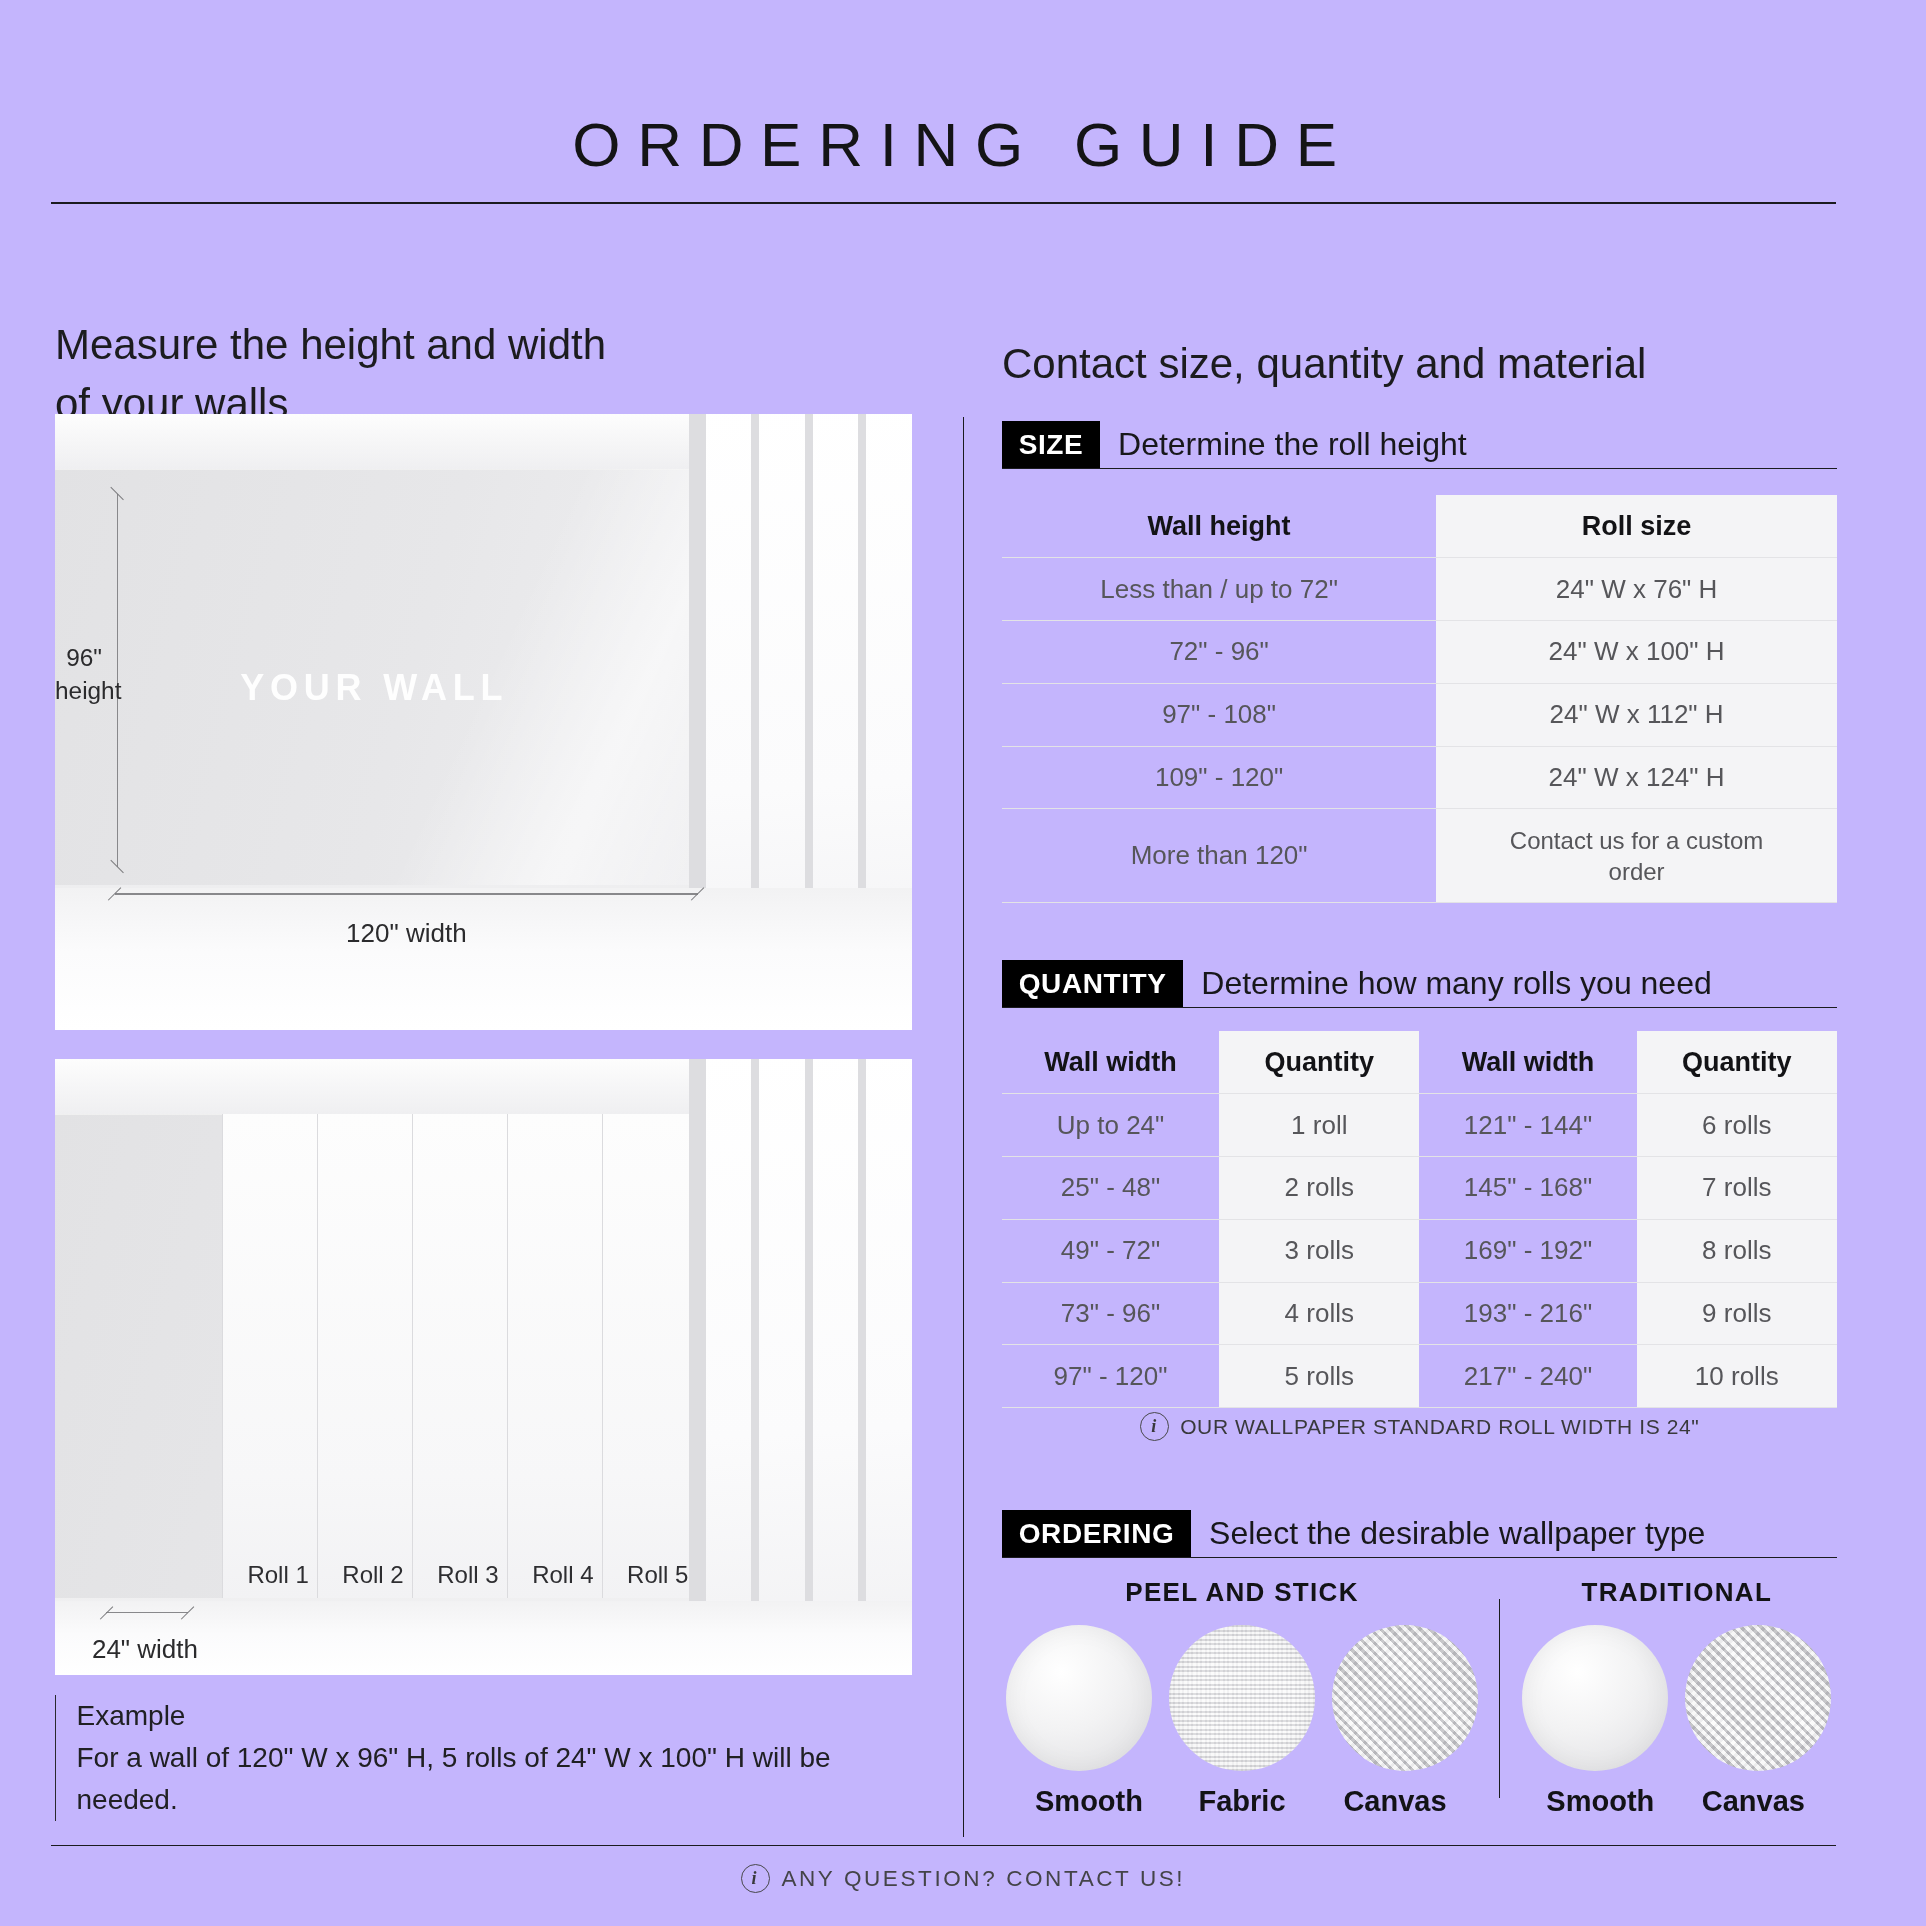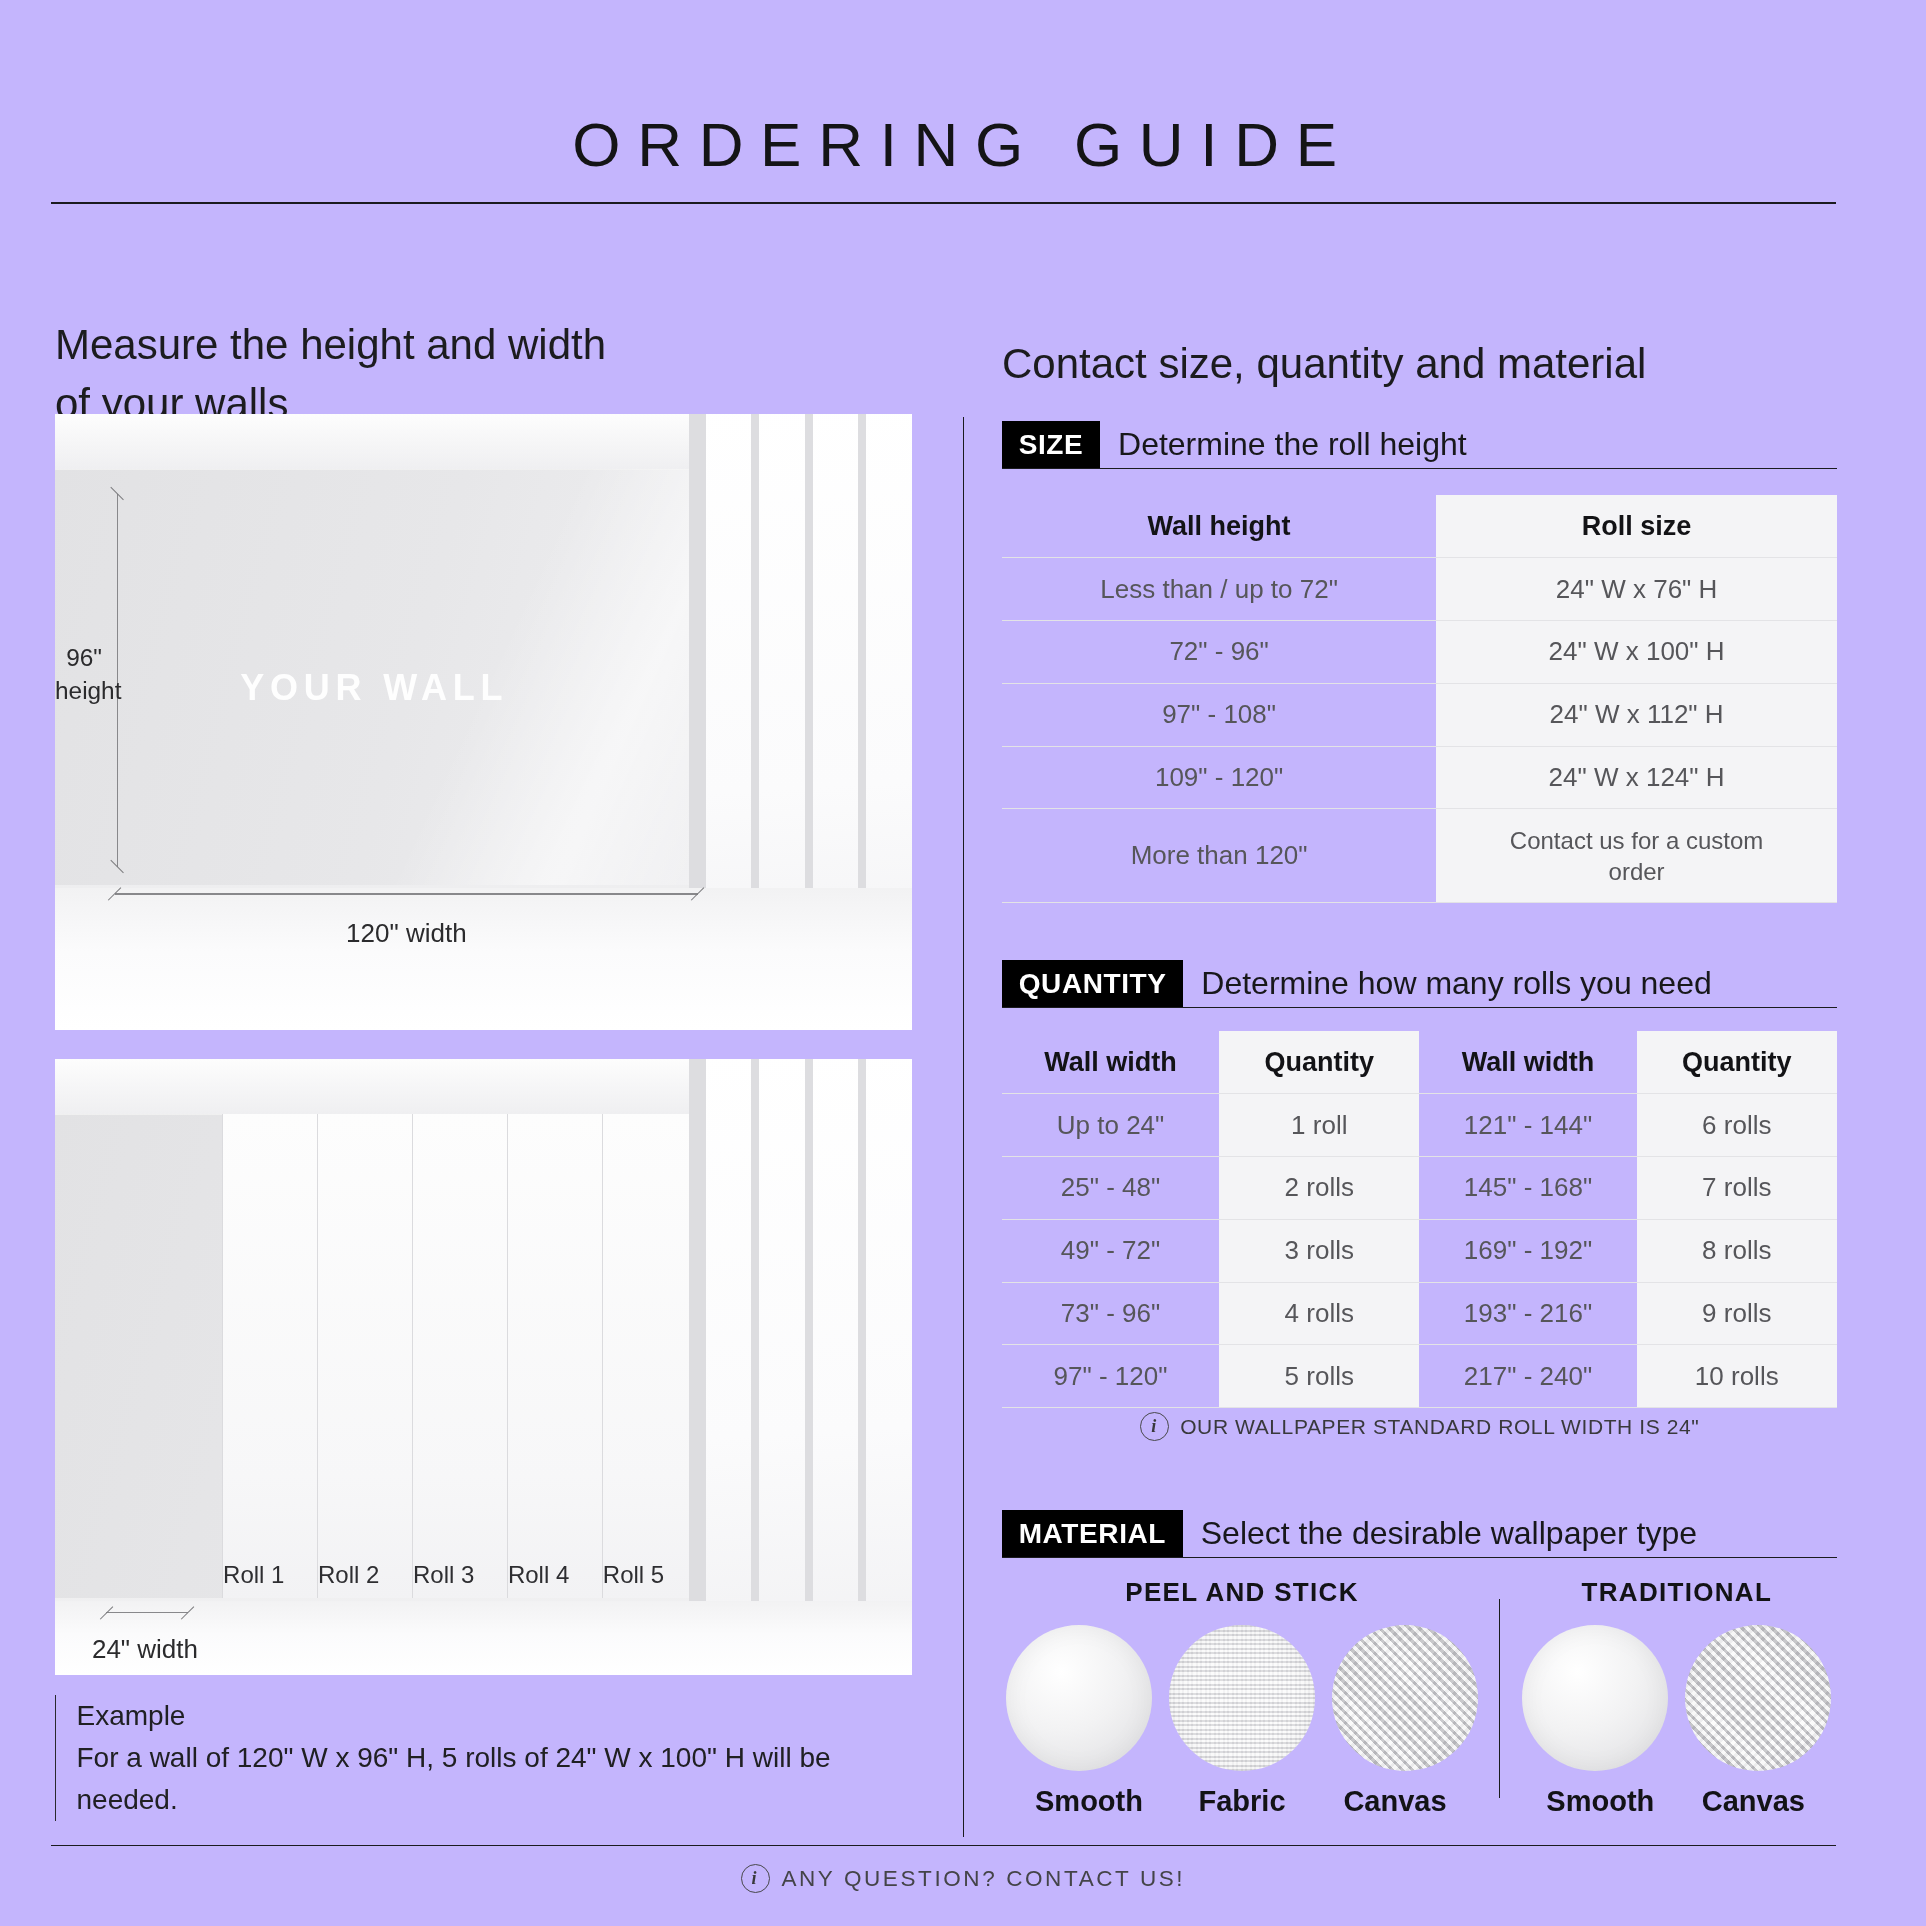--- a/index.html
+++ b/index.html
@@ -58,21 +58,21 @@
 
   .room1 .dim-v { left:7.2%; top:13%; height:60.5%; }
   .room1 .height-label { left:0; top:37%; width:6.8%; font-size:24.4px; }
   .room1 .dim-h { left:7%; top:77.8%; width:68%; }
   .room1 .width-label { left:7%; top:81.5%; width:68%; }
 
   .rolls { position:absolute; top:9%; left:19.5%; width:55.5%; height:78.5%; display:flex; }
   .roll-panel { flex:1; position:relative; background:linear-gradient(180deg,#fdfdfd 0%,#f7f7f8 75%,#f2f2f4 100%);
                 border-left:1.3px solid #dbdbde; }
   .roll-panel:last-child { border-right:1.3px solid #dbdbde; }
-  .roll-label { position:absolute; bottom:1.8%; left:0; width:100%; text-align:left; font-size:24px; color:#2e2e31;margin-top:16px; }
+  .roll-label { position:absolute; bottom:1.8%; left:8px; width:100%; text-align:center; font-size:24px; color:#2e2e31;margin-top:16px; }
   .room2 .dim-h { left:6%; top:89.8%; width:9.5%; }
   .room2 .width-label { left:0.5%; top:93%; width:20%; }
 
   
   .example { position:absolute; top:1695px; left:55px; width:835px;
              border-left:1.9px solid #2a2a2d; padding-left:20.5px; box-sizing:border-box;
              font-size:28px; line-height:1.5; color:#202023; }
 
   
   .section { position:absolute; left:1002px; width:835px; }
@@ -254,21 +254,21 @@
     </div>
   </div>
 
   <div class="roll-note">
     <span class="info-icon">i</span>
     <span>OUR WALLPAPER STANDARD ROLL WIDTH IS 24"</span>
   </div>
 
   <div class="section" style="top:1510px;">
     <div class="section-head">
-      <span class="badge">MATERIAL</span>
+      <span class="badge">ORDERING</span>
       <span class="section-subtitle">Select the desirable wallpaper type</span>
     </div>
     <div class="material-body">
       <div class="mat-group g1">
         <div class="mat-group-label">PEEL AND STICK</div>
         <div class="swatch-row">
           <div class="swatch swatch-smooth"></div>
           <div class="swatch swatch-fabric"></div>
           <div class="swatch swatch-canvas"></div>
         </div>

